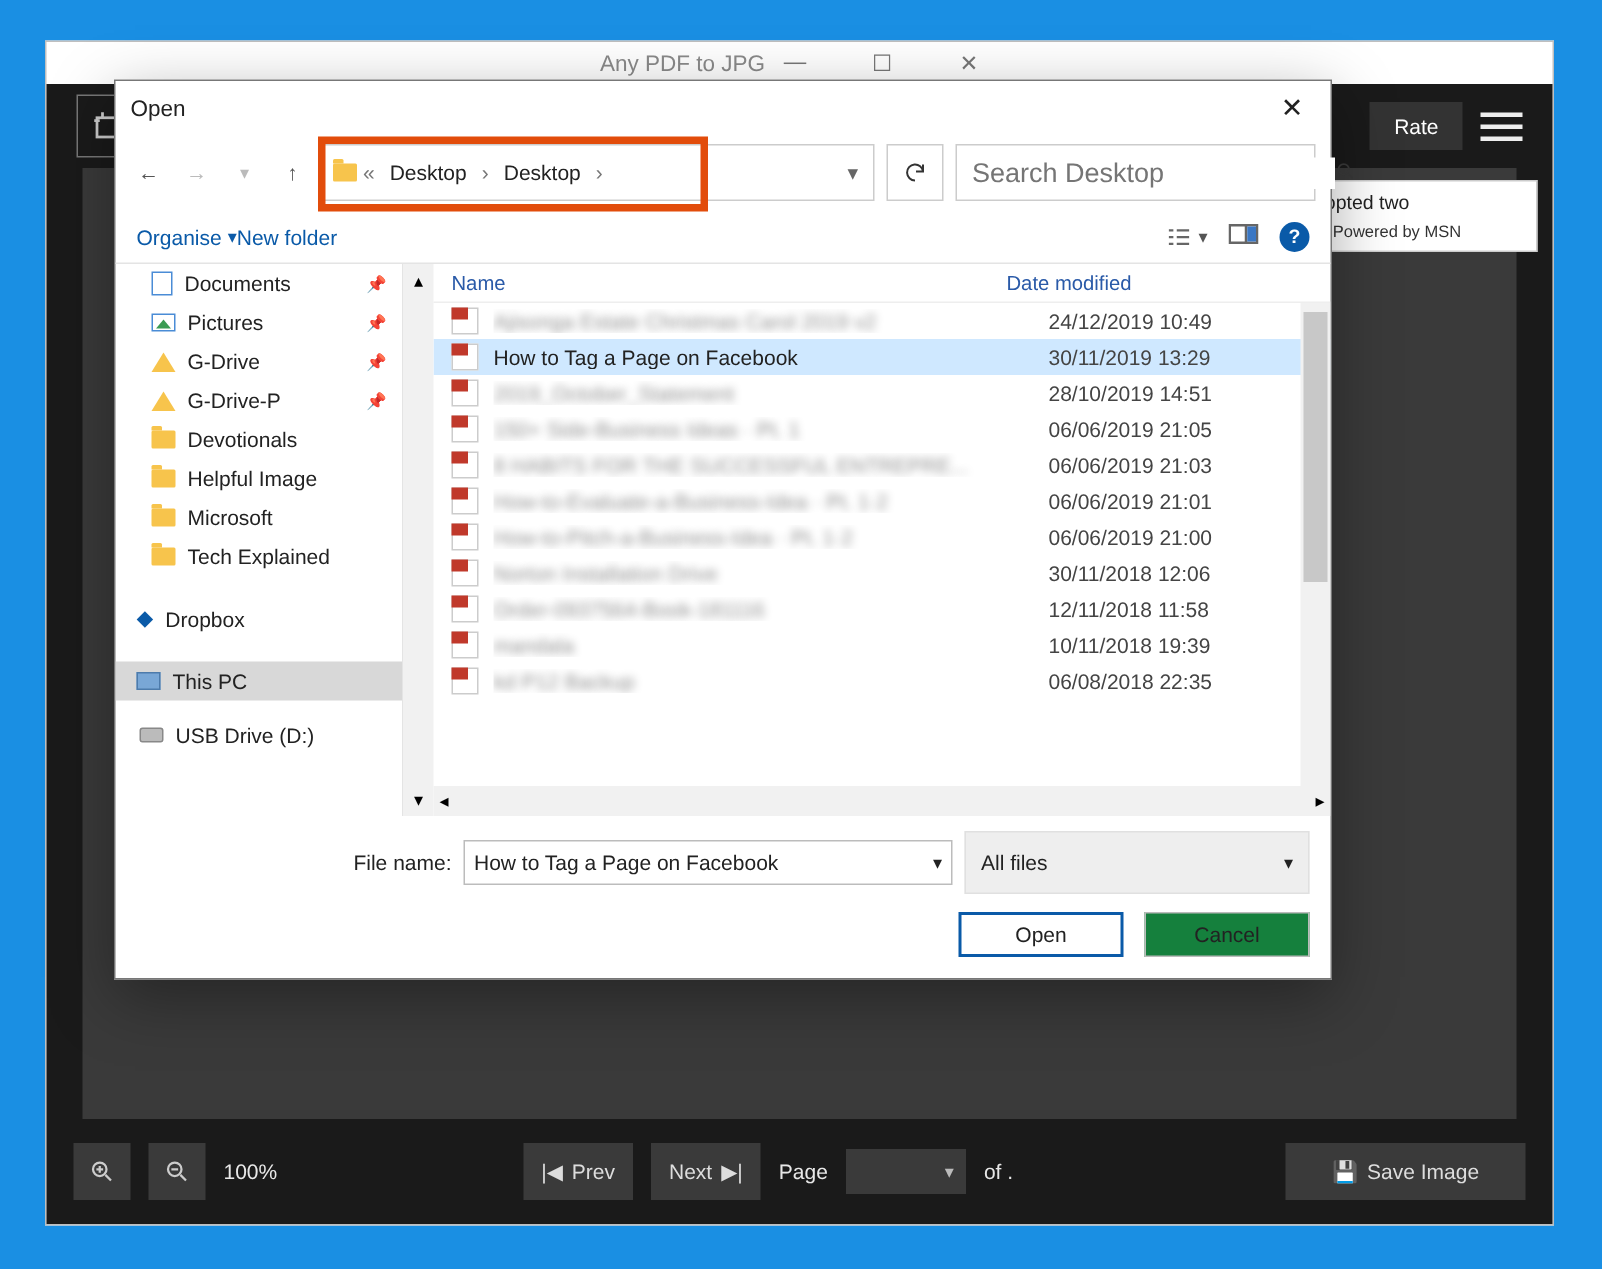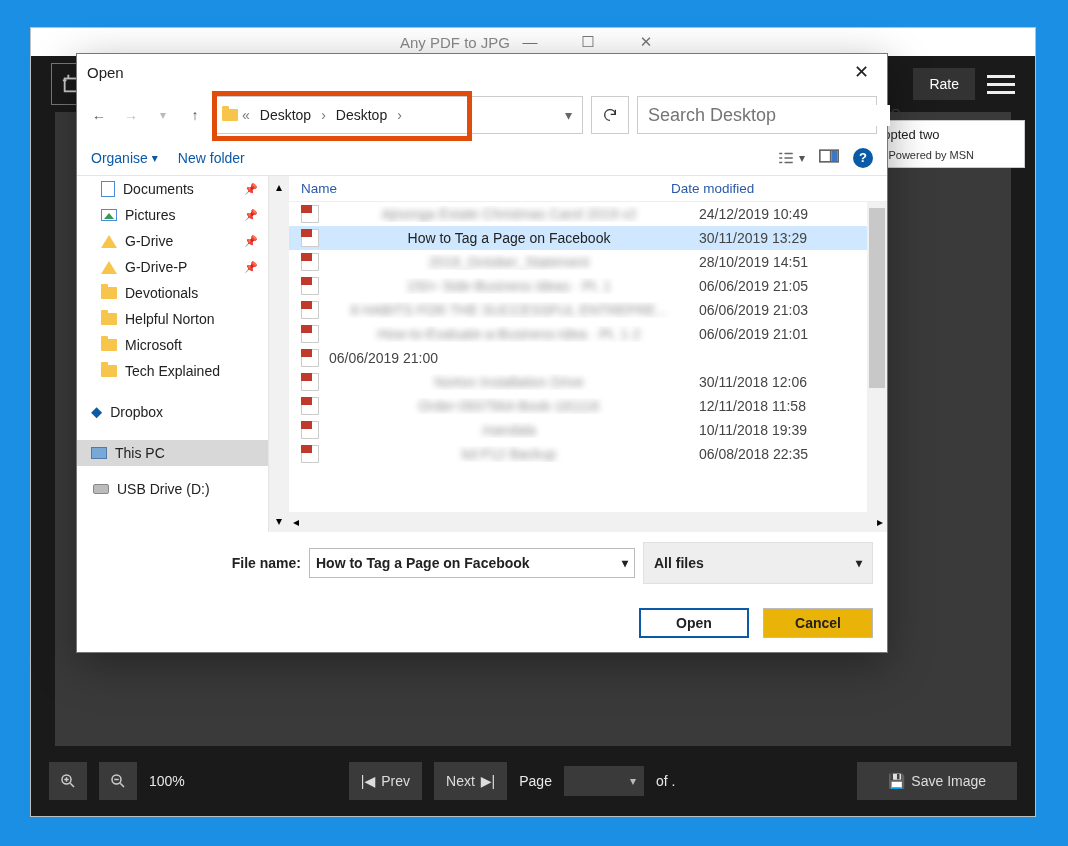--- a/index.html
+++ b/index.html
@@ -133,21 +133,21 @@
   }
   .search-box {
     width:240px; height:38px; border:1px solid #ccc;
     display:flex; align-items:center;
   }
   .search-box input {
     flex:1; border:none; outline:none; padding:0 10px; font-size:18px; color:#222;
   }
   .search-box .mag { width:34px; text-align:center; color:#444; }
   .dlg-toolrow {
-    height:36px; display:flex; align-items:center; padding:0 14px; gap:20px; color:#0a5aa8;
+    height:36px; display:flex; align-items:center; padding:0 14px; color:#0a5aa8;
     border-bottom: 1px solid #e4e4e4;
   }
   .tool-item { display:flex; align-items:center; gap:4px; cursor:pointer; font-size:14px;}
   .tool-right { margin-left:auto; display:flex; align-items:center; gap:14px; color:#555;}
   .view-dd { display:flex; align-items:center; gap:4px; }
   .help-circ { width:20px; height:20px; border-radius:50%; background:#0a5aa8; color:#fff; display:flex; align-items:center; justify-content:center; font-size:13px; font-weight:bold;}
   .dlg-body {
     flex:1; display:flex; overflow:hidden;
   }
   .dlg-side {
@@ -163,53 +163,53 @@
     width:20px; background:#f1f1f1; display:flex; flex-direction:column; align-items:center; justify-content:space-between; padding:4px 0;
   }
   .dlg-main { flex:1; display:flex; flex-direction:column; position:relative;}
   .col-header {
     height:26px; display:flex; align-items:center; padding:0 12px;
     color:#2a5aa8; font-size:13.5px; border-bottom:1px solid #eee;
   }
   .col-header .col-name { width:370px; }
   .col-header .col-date { flex:1; }
   .file-list {
-    flex:1; overflow:hidden;text-align:center;
+    flex:1; overflow:hidden;
   }
   .file-row {
     display:flex; align-items:center; padding:3px 12px; gap:10px; cursor:pointer;
   }
   .file-row.selected { background:#cfe8ff; }
   .file-row .fname { width:360px; overflow:hidden; text-overflow:ellipsis; white-space:nowrap; color:#222;}
   .file-row.blurred .fname { color:transparent; text-shadow: 0 0 6px rgba(0,0,0,0.45); }
   .file-row .fdate { color:#444; }
   .dlg-hscroll {
     height:20px; background:#f1f1f1; display:flex; align-items:center; justify-content:space-between; padding:0 4px;
   }
   .dlg-main-right-scroll {
     position:absolute; right:0; top:26px; bottom:20px; width:20px; background:#f1f1f1;
   }
   .dlg-main-right-scroll .thumb { position:absolute; left:2px; right:2px; top:6px; height:180px; background:#c8c8c8;}
   .dlg-footer {
     padding: 10px 14px 14px 14px;
-    display:flex; flex-direction:column; gap:24px;font-weight:bold;
+    display:flex; flex-direction:column; gap:12px;
   }
   .fn-row { display:flex; align-items:center; gap:8px; }
   .fn-label { width:210px; text-align:right; color:#222; }
   .fn-input {
     flex:1; height:30px; border:1px solid #bcbcbc; display:flex; align-items:center; padding:0 6px; color:#222;
     justify-content:space-between;
   }
   .filter-dd {
     width:230px; height:42px; background:#eee; border:1px solid #e0e0e0;
     display:flex; align-items:center; justify-content:space-between; padding:0 10px; color:#222;
   }
   .btn-row { display:flex; justify-content:flex-end; gap:14px; }
   .dlg-btn {
-    width:110px; height:30px; background:#eab308; border:1px solid #bbb;
+    width:110px; height:30px; background:#15803d; border:1px solid #bbb;
     display:flex; align-items:center; justify-content:center; cursor:pointer; color:#222;
   }
   .dlg-btn.primary { border:2px solid #0a5aa8; background:#fff; }
   
   .ico-folder { width:16px; height:12px; background:#f7c44c; border-radius:1px; position:relative;}
   .ico-folder::before { content:""; position:absolute; left:0; top:-3px; width:7px; height:3px; background:#f7c44c; border-radius:1px 1px 0 0;}
   .ico-doc { width:14px; height:16px; background:linear-gradient(#fff,#fff); border:1px solid #4a8cd6; position:relative;}
   .ico-pic { width:16px; height:12px; background:#fff; border:1px solid #4a8cd6; position:relative;}
   .ico-pic::after{content:"";position:absolute;left:2px;bottom:1px;width:0;height:0;border-left:5px solid transparent;border-right:5px solid transparent;border-bottom:6px solid #3a9b53;}
   .ico-gdrive { width:0;height:0;border-left:8px solid transparent;border-right:8px solid transparent;border-bottom:13px solid #f7c44c; }
@@ -389,21 +389,21 @@
           <span class="ico-gdrive"></span>
           <span>G-Drive-P</span>
           <span class="pin">📌</span>
         </div>
         <div class="side-item">
           <span class="ico-folder"></span>
           <span>Devotionals</span>
         </div>
         <div class="side-item">
           <span class="ico-folder"></span>
-          <span>Helpful Norton</span>
+          <span>Helpful Image</span>
         </div>
         <div class="side-item">
           <span class="ico-folder"></span>
           <span>Microsoft</span>
         </div>
         <div class="side-item">
           <span class="ico-folder"></span>
           <span>Tech Explained</span>
         </div>
         <div class="side-item" style="padding-left: 14px; margin-top: 14px;">
@@ -455,20 +455,21 @@
             <span class="fname">8 HABITS FOR THE SUCCESSFUL ENTREPRE...</span>
             <span class="fdate">06/06/2019 21:03</span>
           </div>
           <div class="file-row blurred">
             <span class="pdf-icon"></span>
             <span class="fname">How-to-Evaluate-a-Business-Idea · Pt. 1·2</span>
             <span class="fdate">06/06/2019 21:01</span>
           </div>
           <div class="file-row blurred">
             <span class="pdf-icon"></span>
+            <span class="fname">How-to-Pitch-a-Business-Idea · Pt. 1·2</span>
             <span class="fdate">06/06/2019 21:00</span>
           </div>
           <div class="file-row blurred">
             <span class="pdf-icon"></span>
             <span class="fname">Norton Installation Drive</span>
             <span class="fdate">30/11/2018 12:06</span>
           </div>
           <div class="file-row blurred">
             <span class="pdf-icon"></span>
             <span class="fname">Order-0937564-Book-181116</span>

